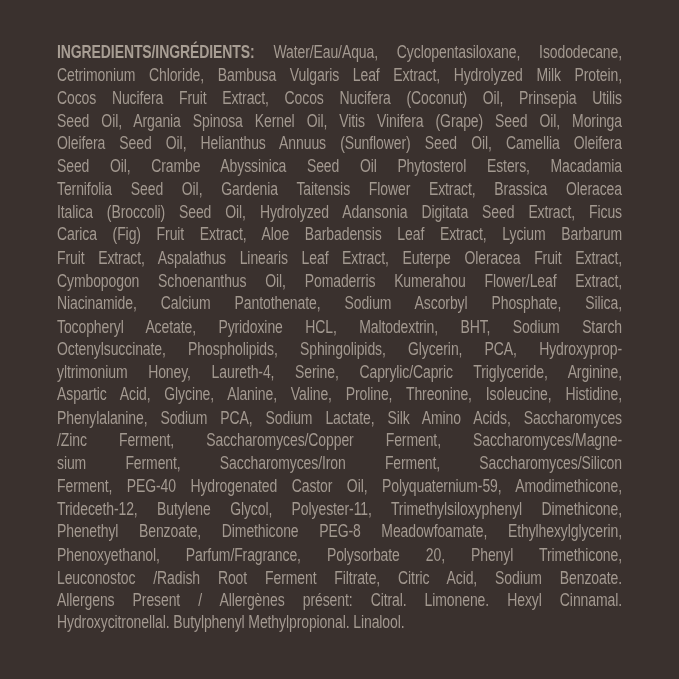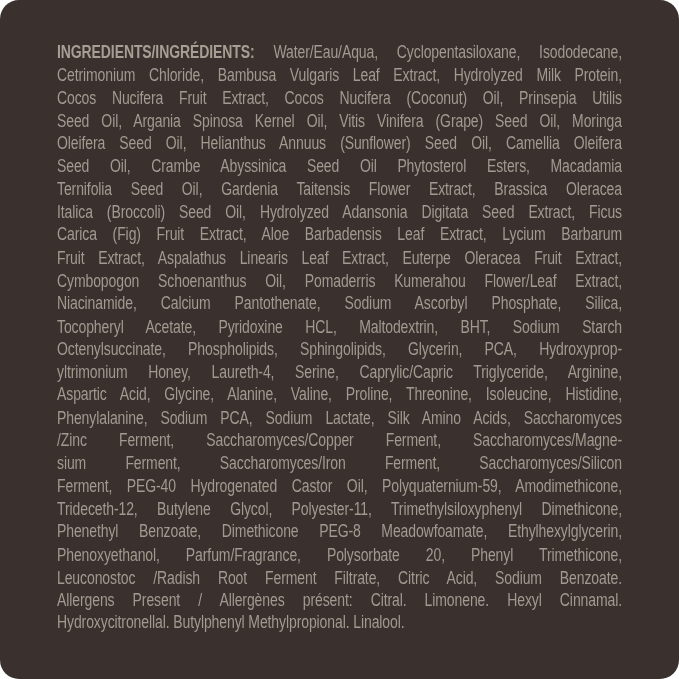--- a/index.html
+++ b/index.html
@@ -2,21 +2,20 @@
 <html><head>
 <meta charset="utf-8">
 <style>
   html, body { margin: 0; padding: 0; }
   .canvas {
     position: relative;
     width: 679px;
     height: 679px;
     background: #3A312E;
     overflow: hidden;
-    border-radius: 19px;
   }
   .ingredients {
     position: absolute;
     left: 57px;
     top: 41px;
     width: 565px;
     transform: scaleY(1.32);
     transform-origin: 0 0;
     color: #A39990;
     font-family: "Liberation Sans", "DejaVu Sans", sans-serif;

